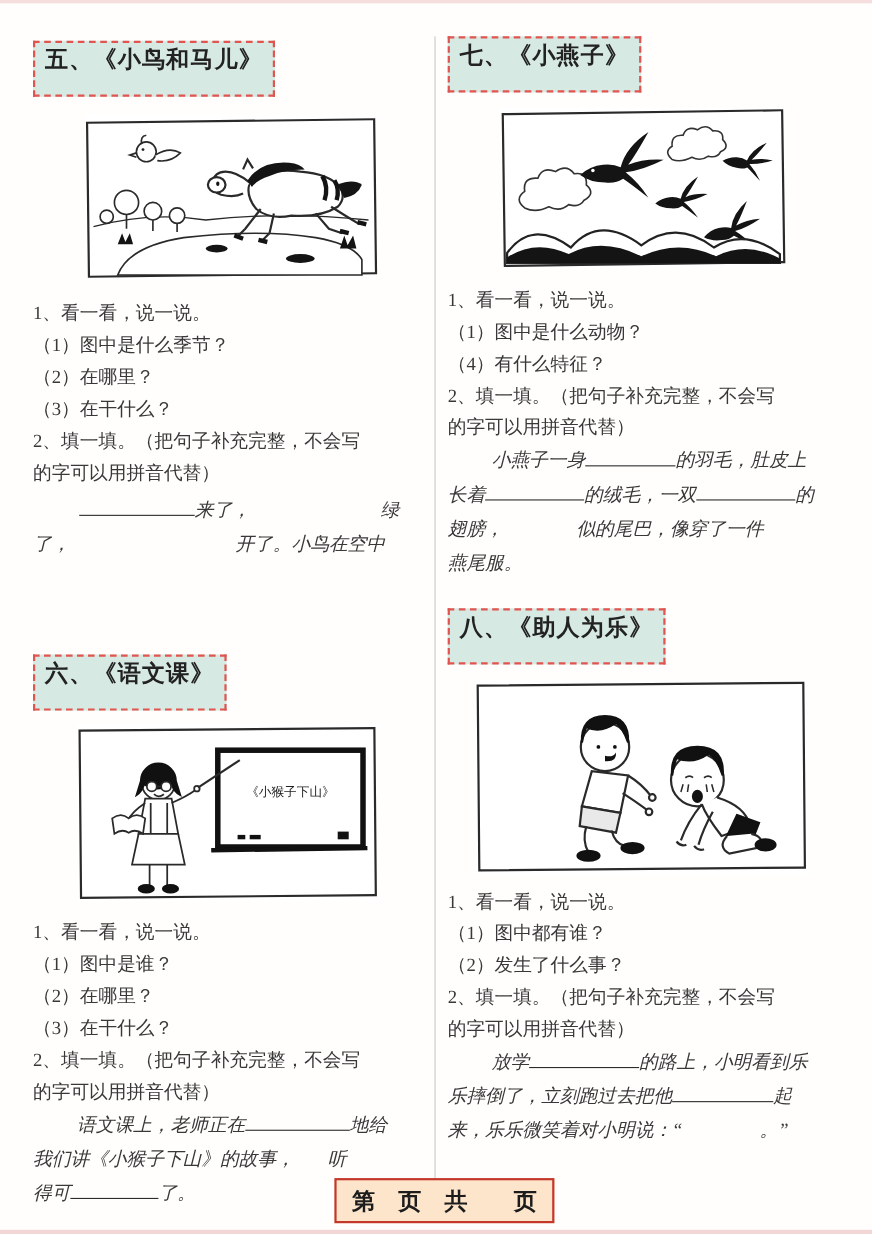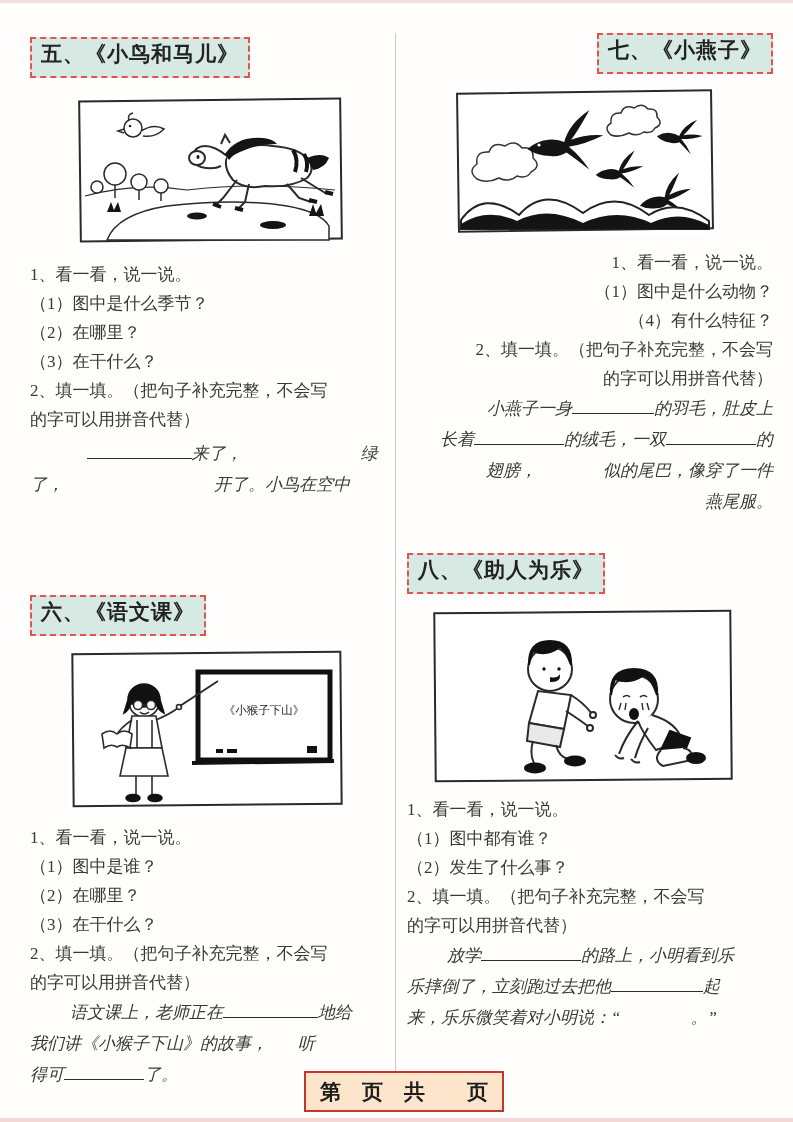--- a/index.html
+++ b/index.html
@@ -11,28 +11,28 @@
     color:#3b3b3b;
     overflow:hidden;
   }
   .edge-band-top { position:absolute; left:0; top:0; width:793px; height:3px; background:#f6dede; }
   .edge-band-bottom { position:absolute; left:0; top:1118px; width:793px; height:4px; background:#f3d7d7; }
   .divider { position:absolute; left:395px; top:33px; width:1px; height:1038px; background:#c8c8c8; }
 
   .section { position:absolute; }
   .sec5 { left:30px; top:37px;  width:362px; }
   .sec6 { left:30px; top:595px; width:362px; }
-  .sec7 { left:407px; top:33px;  width:366px;text-align:right; }
+  .sec7 { left:407px; top:33px;  width:366px; }
   .sec8 { left:407px; top:553px; width:366px; }
 
   .title-box {
     display:inline-block;
     background:#d7e9e3;
     border:2px dashed #e2544f;
-    padding:2px 9px 9px 9px;
+    padding:2px 9px 19px 9px;
     font-size:21px;
     font-weight:bold;
     color:#222;
     letter-spacing:1px;
     line-height:26px;
   }
   .illus { display:block; background:#fff; }
   .illus-5 { margin:16px 0 0 47px; }
   .illus-6 { margin:12px 0 0 40px; }
   .illus-7 { margin:13px 0 0 48px; }
@@ -140,21 +140,21 @@
     <path d="M248 98 l8 2" stroke="#141414" stroke-width="4"></path>
   </svg>
 
   <div class="textblock-5">
     <div class="qline">1、看一看，说一说。</div>
     <div class="qline">（1）图中是什么季节？</div>
     <div class="qline">（2）在哪里？</div>
     <div class="qline">（3）在干什么？</div>
     <div class="qline">2、填一填。（把句子补充完整，不会写</div>
     <div class="qline">的字可以用拼音代替）</div>
-    <div class="fill-line" style="margin-top:4px;text-align:center;"><span class="seg-g" style="width: 42px;"></span><span class="seg-u" style="width: 105px;"></span><span class="seg-t">来了，</span><span class="seg-g" style="width: 118px;"></span><span class="seg-t">绿</span></div>
+    <div class="fill-line" style="margin-top:4px;"><span class="seg-g" style="width: 42px;"></span><span class="seg-u" style="width: 105px;"></span><span class="seg-t">来了，</span><span class="seg-g" style="width: 118px;"></span><span class="seg-t">绿</span></div>
     <div class="fill-line"><span class="seg-t">了，</span><span class="seg-g" style="width: 150px;"></span><span class="seg-t">开了。小鸟在空中</span></div>
   </div>
 </div>
 
 <div class="section sec6">
   <div><span class="title-box">六、《语文课》</span></div>
 
   <svg class="illus illus-6" width="275" height="162" viewBox="0 0 275 162">
     <rect x="3" y="5" width="268" height="152" fill="#fff" stroke="#2a2a2a" stroke-width="2" transform="rotate(-0.5 137 81)"></rect>
 

